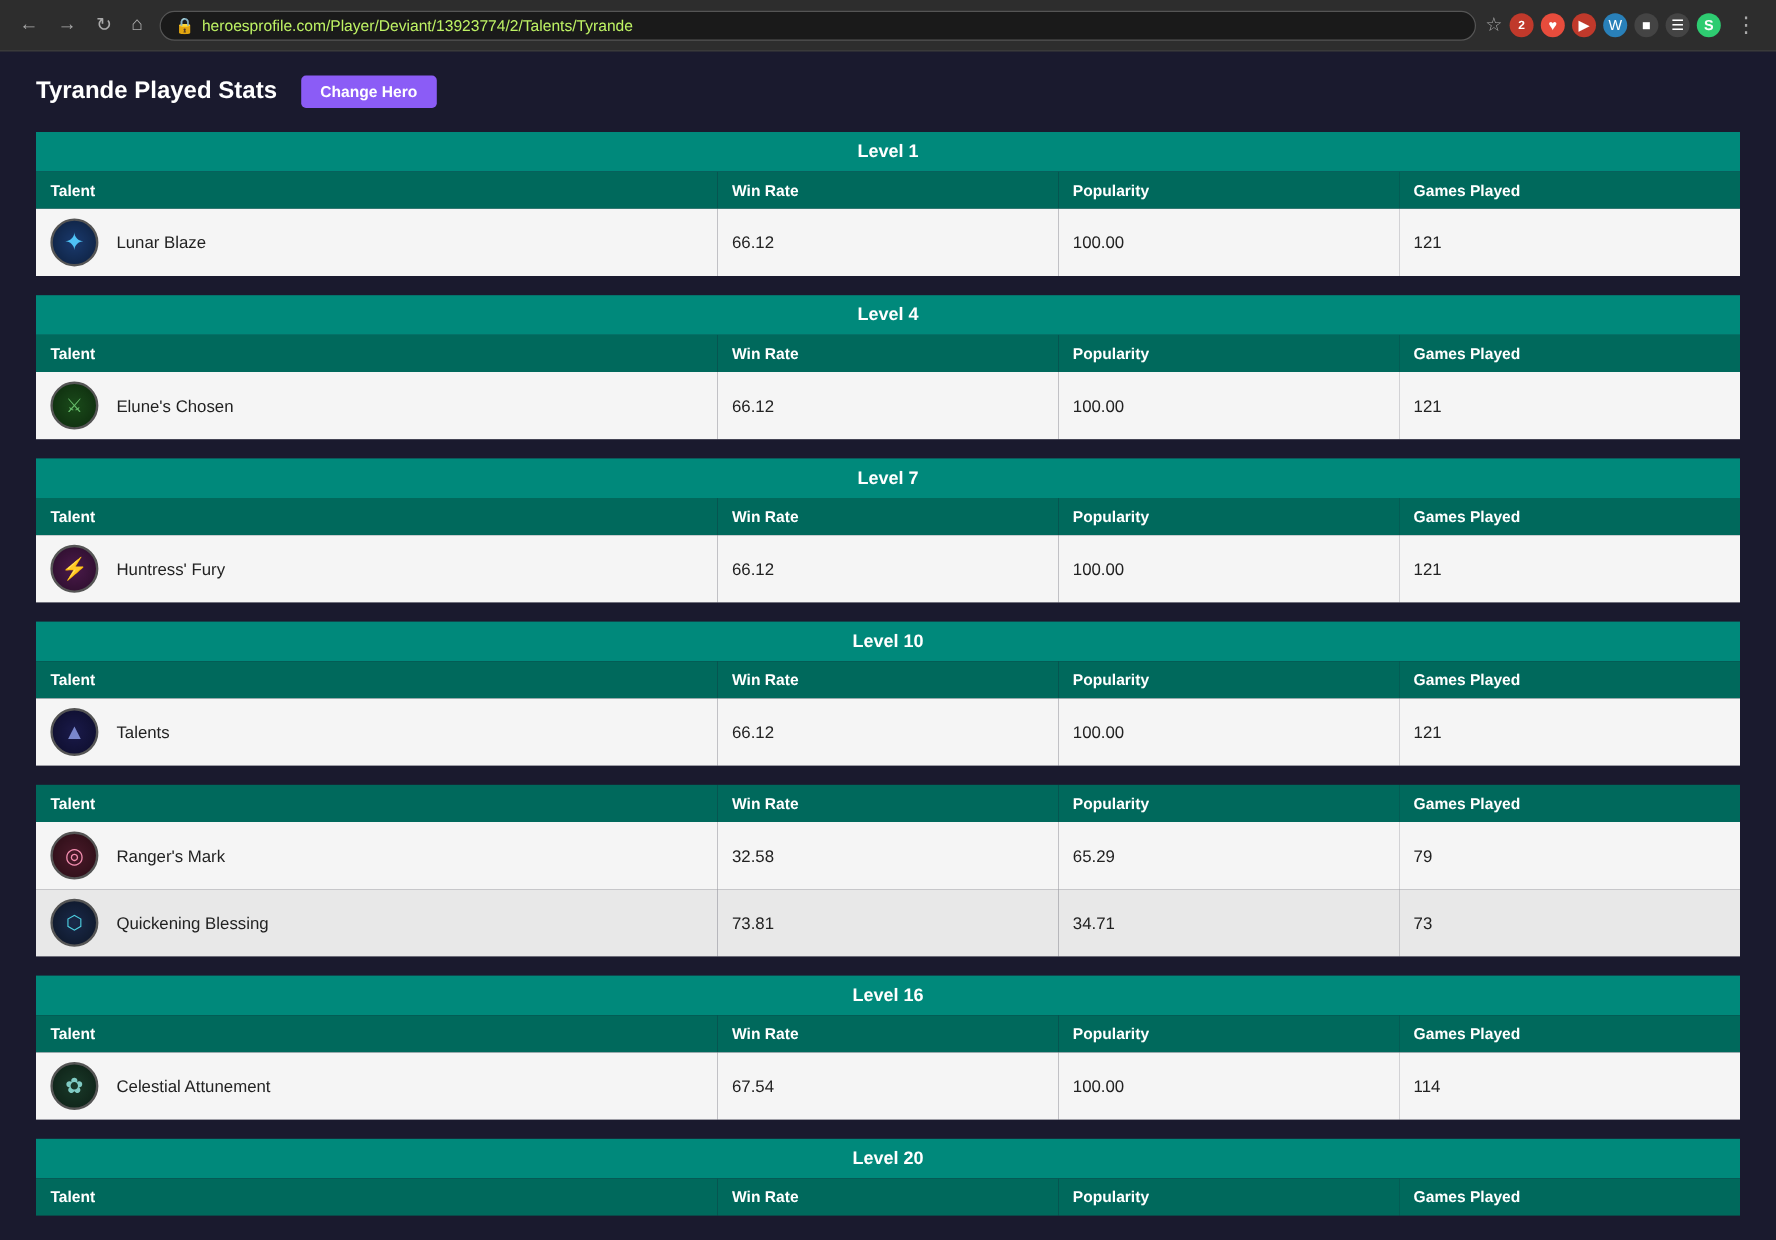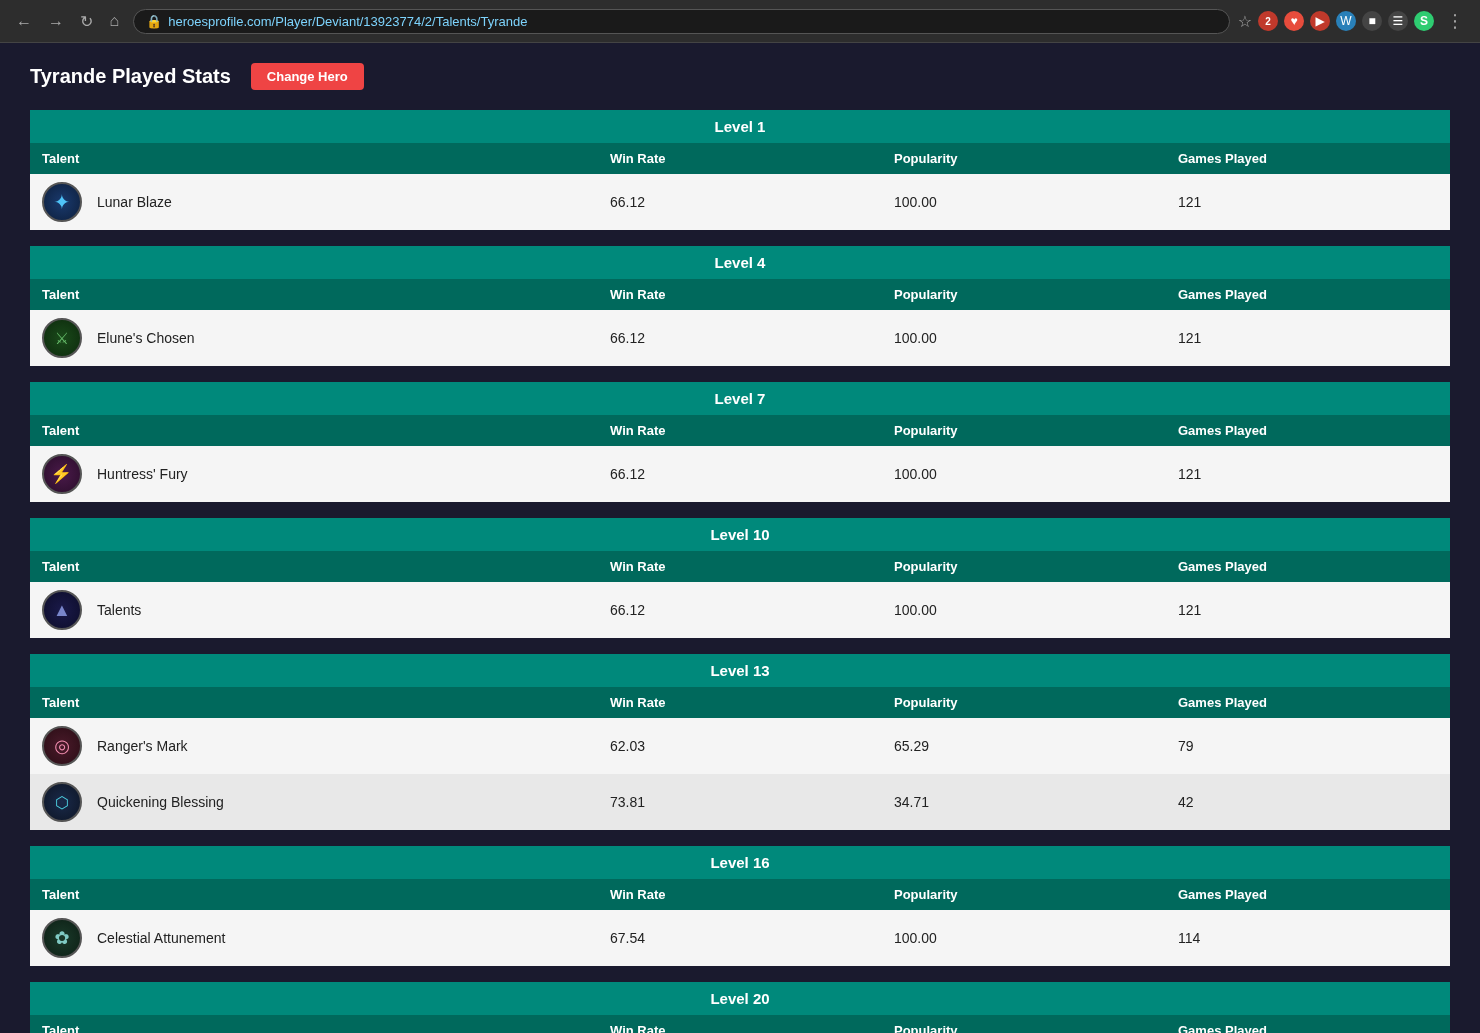--- a/index.html
+++ b/index.html
@@ -37,21 +37,21 @@
       background: #1a1a1a;
       border: 1px solid #555;
       border-radius: 15px;
       padding: 4px 12px;
       color: #ddd;
       font-size: 13px;
       display: flex;
       align-items: center;
       gap: 6px;
     }
-    .address-text { color: #7dd3fc; font-size: 13px; }
+    .address-text { color: #bef264; font-size: 13px; }
     .browser-actions {
       display: flex;
       gap: 6px;
       align-items: center;
     }
     .browser-icon {
       width: 20px;
       height: 20px;
       border-radius: 50%;
       display: flex;
@@ -75,21 +75,21 @@
       margin-bottom: 20px;
     }
 
     .page-title {
       color: #ffffff;
       font-size: 20px;
       font-weight: bold;
     }
 
     .change-hero-btn {
-      background-color: #ef4444;
+      background-color: #8b5cf6;
       color: white;
       border: none;
       padding: 6px 16px;
       border-radius: 4px;
       cursor: pointer;
       font-size: 13px;
       font-weight: bold;
     }
 
     .level-header {
@@ -297,52 +297,51 @@
                 <div class="talent-icon icon-starfall" style="position: relative;"></div>
                 <span>Talents</span>
               </div>
             </td>
             <td>66.12</td>
             <td>100.00</td>
             <td>121</td>
           </tr>
         </tbody>
       </table>
-      <div class="level-header">Level 13</div>
       <table class="talent-table">
         <thead>
           <tr>
             <th style="width: 40%;">Talent</th>
             <th style="width: 20%;">Win Rate</th>
             <th style="width: 20%;">Popularity</th>
             <th style="width: 20%;">Games Played</th>
           </tr>
         </thead>
         <tbody>
           <tr>
             <td>
               <div class="talent-name-cell">
                 <div class="talent-icon icon-rangers-mark" style="position: relative;"></div>
                 <span>Ranger's Mark</span>
               </div>
             </td>
-            <td>62.03</td>
+            <td>32.58</td>
             <td>65.29</td>
             <td>79</td>
           </tr>
           <tr>
             <td>
               <div class="talent-name-cell">
                 <div class="talent-icon icon-quickening-blessing" style="position: relative;"></div>
                 <span>Quickening Blessing</span>
               </div>
             </td>
             <td>73.81</td>
             <td>34.71</td>
-            <td>42</td>
+            <td>73</td>
           </tr>
         </tbody>
       </table>
       <div class="level-header">Level 16</div>
       <table class="talent-table">
         <thead>
           <tr>
             <th style="width: 40%;">Talent</th>
             <th style="width: 20%;">Win Rate</th>
             <th style="width: 20%;">Popularity</th>

